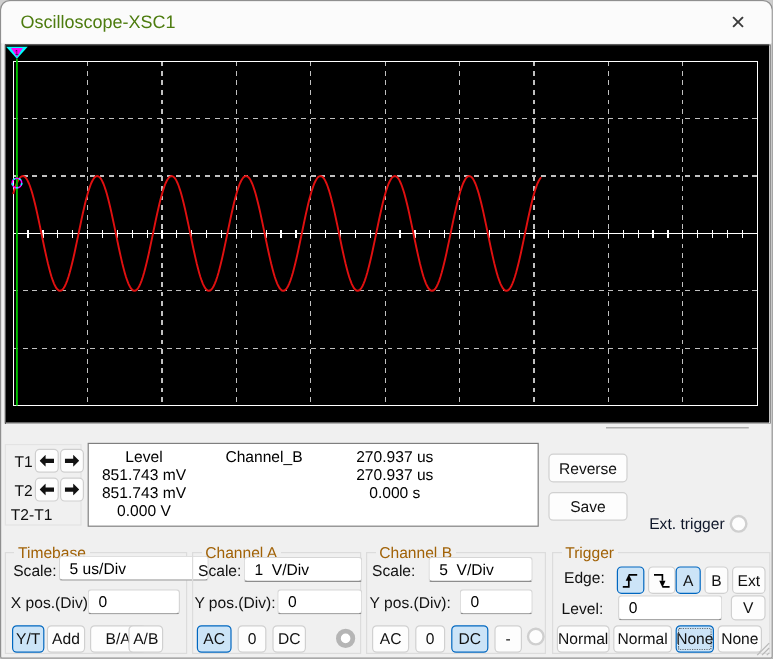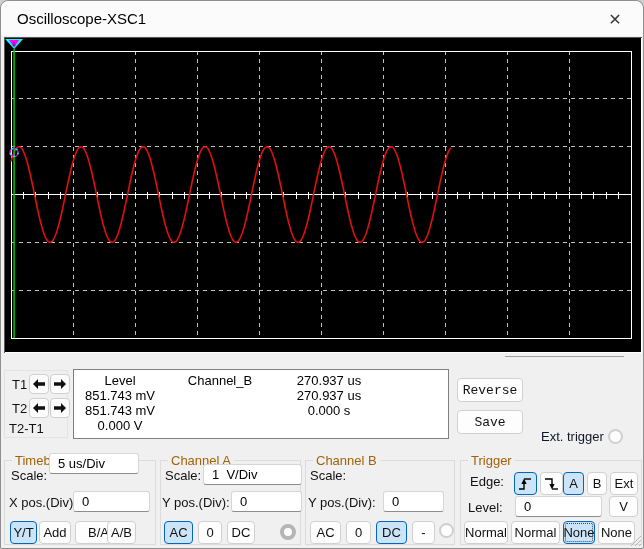--- a/index.html
+++ b/index.html
@@ -3,37 +3,37 @@
 <meta charset="utf-8">
 <style>
   html,body{margin:0;padding:0;background:#cfcfcf;}
   *{box-sizing:border-box;}
   .win{
     position:relative;width:644px;height:549px;overflow:hidden;
     font-family:"Liberation Sans","DejaVu Sans",sans-serif;font-size:13px;color:#1a1a1a;
     background:#f0f0f0;border:1px solid #8f8f8f;border-radius:8px 8px 2px 2px;
   }
   .titlebar{position:absolute;left:0;top:0;width:100%;height:35px;background:#fbfbfb;border-radius:8px 8px 0 0;}
-  .title{position:absolute;left:16px;top:9px;font-size:15px;color:#000000;}
+  .title{position:absolute;left:16px;top:9px;font-size:15px;color:#4d7c0f;}
   .close-btn{position:absolute;right:8px;top:5px;width:40px;height:26px;display:flex;align-items:center;justify-content:center;font-size:16px;color:#3a3a3a;cursor:pointer;}
   .display{position:absolute;left:3px;top:36px;width:638px;height:316px;background:#000;
     box-shadow:inset 1px 1px 0 #5a5a5a, inset -1px -1px 0 #ffffff;}
   .display svg{position:absolute;left:1px;top:1px;}
   .slider-line{position:absolute;left:504px;top:355px;width:119px;height:1px;background:#9f9f9f;}
   
   .tpanel{position:absolute;left:3px;top:369px;width:64px;height:68px;border:1px solid #e3e3e3;background:#f0f0f0;}
   .tlabel{position:absolute;font-size:13px;color:#111;}
   .arrow-btn{position:absolute;width:20px;height:20px;background:#fdfdfd;border:1px solid #cfcfcf;border-radius:4px;display:flex;align-items:center;justify-content:center;padding:0;cursor:pointer;}
   .ro-table{position:absolute;left:72px;top:368px;width:376px;height:70px;background:#fff;border:1px solid #7f7f7f;
     display:grid;grid-template-columns:92px 108px 110px;grid-auto-rows:15px;padding-top:3px;}
   .ro-cell{text-align:center;white-space:nowrap;line-height:15px;font-size:13px;color:#000;}
   .btn{background:#fdfdfd;border:1px solid #d0d0d0;border-radius:4px;font-family:inherit;font-size:13px;color:#111;padding:0;cursor:pointer;display:flex;align-items:center;justify-content:center;}
   .btn.sel{background:#cce4f7;border:1px solid #0067c0;}
   .btn.focus{outline:1px dotted #444;outline-offset:-3px;}
-  .push{position:absolute;width:66px;height:24px;font-family:Liberation Mono, monospace;}
+  .push{position:absolute;width:66px;height:24px;}
   .ext-label{position:absolute;left:540px;top:428px;color:#0f172a;}
   .ring{position:absolute;border-radius:50%;}
   .ring-thin{width:15px;height:15px;border:2px solid #cfcfcf;background:#fdfdfd;}
   .ring-donut{width:16px;height:16px;border:4px solid #b5b5b5;background:#fff;}
   
   fieldset.panel{position:absolute;margin:0;padding:0;border:1px solid #dcdcdc;background:transparent;height:92px;top:452px;}
   fieldset.panel legend{font-size:13px;color:#a16207;margin-left:7px;padding:0 3px;}
   .lbl{position:absolute;color:#111;white-space:nowrap;}
   input.field{position:absolute;height:21px;background:#fff;border:1px solid #d6d6d6;border-bottom-color:#8d8d8d;border-radius:3px;font-family:inherit;font-size:13px;color:#000;padding:0 0 0 8px;}
   .sbtn{position:absolute;height:23px;}
@@ -173,21 +173,21 @@
 
   <button class="btn push" style="left:456px;top:377px;">Reverse</button>
   <button class="btn push" style="left:456px;top:409px;">Save</button>
   <div class="ext-label">Ext. trigger</div>
   <div class="ring ring-thin" style="left:607px;top:428px;"></div>
 
   <fieldset class="panel" style="left:3px;width:152px;">
     <legend>Timebase</legend>
   </fieldset>
   <div class="lbl" style="left:10px;top:467px;">Scale:</div>
-  <input class="field" style="left: 48px; top: 452px; width: 90px;" value="5 us/Div">
+  <input class="field" style="left: 48px; top: 462px; width: 125px;" value="5 us/Div">
   <div class="lbl" style="left:8px;top:494px;">X pos.(Div):</div>
   <input class="field" style="left: 72px; top: 490px; width: 77px;" value="0">
   <button class="btn sbtn sel" style="left:9px;top:520px;width:27px;">Y/T</button>
   <button class="btn sbtn" style="left:38px;top:520px;width:32px;">Add</button>
   <button class="btn sbtn" style="left:74px;top:520px;width:47px;">B/A</button>
   <button class="btn sbtn" style="left:106px;top:520px;width:29px;">A/B</button>
 
   <fieldset class="panel" style="left:159px;width:141px;">
     <legend>Channel A</legend>
   </fieldset>
@@ -197,20 +197,21 @@
   <input class="field" style="left: 230px; top: 490px; width: 71px;" value="0">
   <button class="btn sbtn sel" style="left:163px;top:520px;width:29px;">AC</button>
   <button class="btn sbtn" style="left:197px;top:520px;width:24px;">0</button>
   <button class="btn sbtn" style="left:226px;top:520px;width:28px;">DC</button>
   <div class="ring ring-donut" style="left:279px;top:523px;"></div>
 
   <fieldset class="panel" style="left:304px;width:150px;">
     <legend>Channel B</legend>
   </fieldset>
   <div class="lbl" style="left:309px;top:467px;">Scale:</div>
+  <input class="field" style="left: 356px; top: 463px; width: 87px;" value="5  V/Div">
   <div class="lbl" style="left:307px;top:494px;">Y pos.(Div):</div>
   <input class="field" style="left: 382px; top: 490px; width: 61px;" value="0">
   <button class="btn sbtn" style="left:309px;top:520px;width:31px;">AC</button>
   <button class="btn sbtn" style="left:345px;top:520px;width:25px;">0</button>
   <button class="btn sbtn sel" style="left:375px;top:520px;width:31px;">DC</button>
   <button class="btn sbtn" style="left:411px;top:520px;width:23px;">-</button>
   <div class="ring ring-thin" style="left:438px;top:522px;"></div>
 
   <fieldset class="panel" style="left:459px;width:182px;">
     <legend>Trigger</legend>

